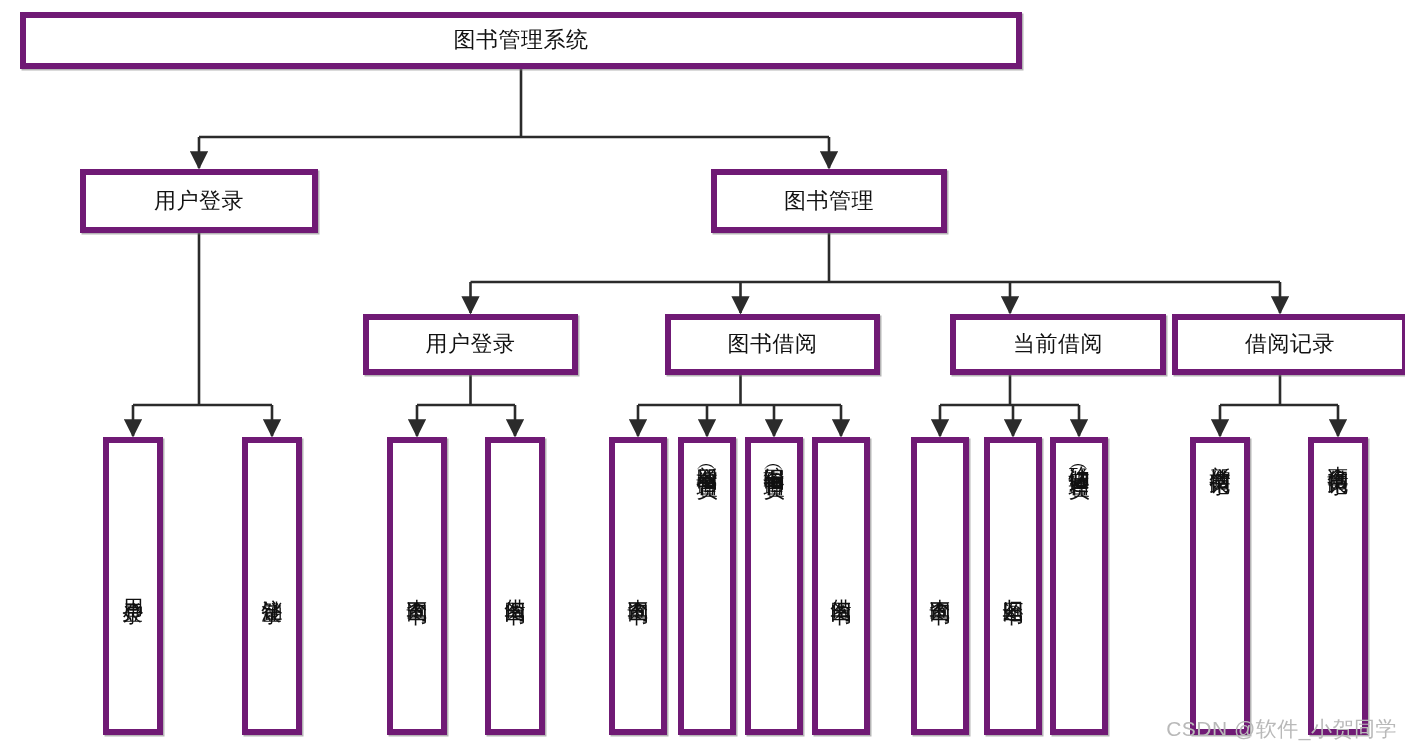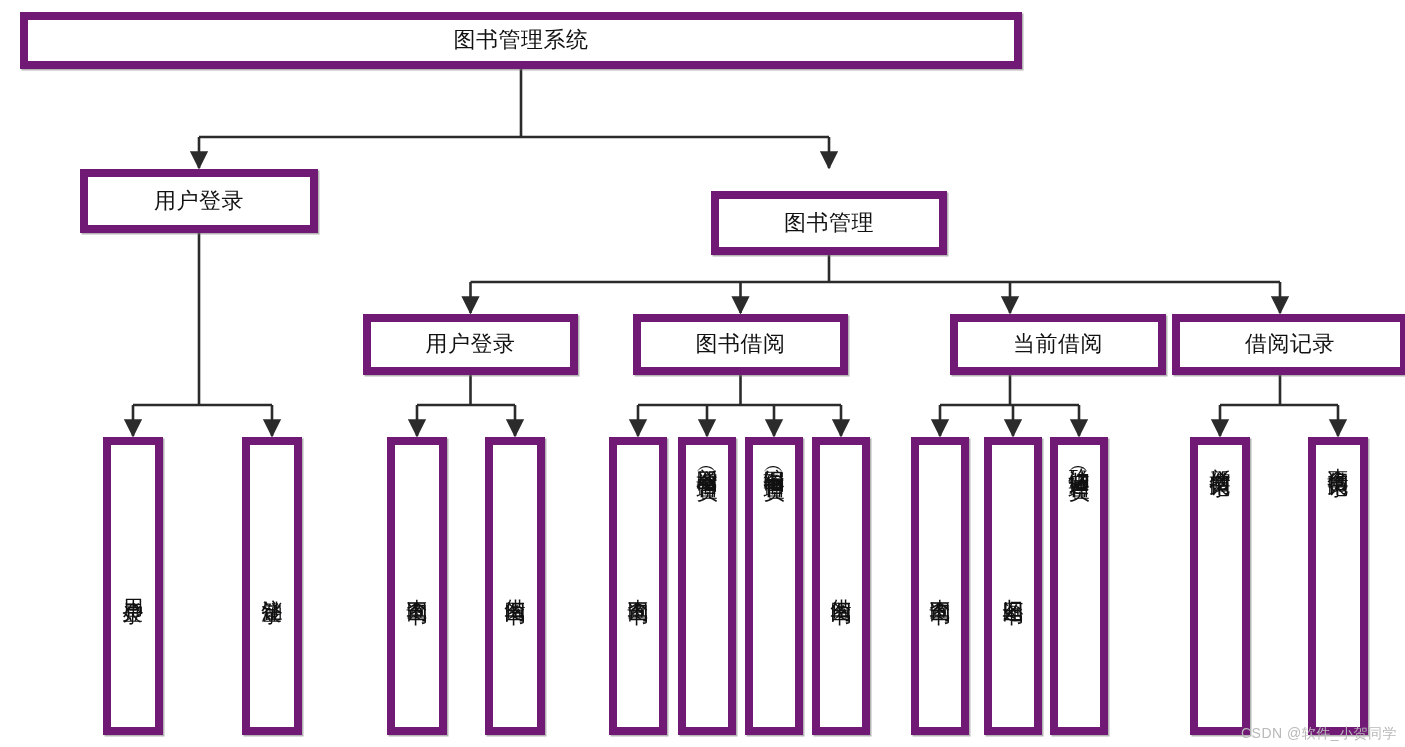--- a/index.html
+++ b/index.html
@@ -22,21 +22,21 @@
     left: 0;
     top: 0;
     width: 1405px;
     height: 747px;
     pointer-events: none;
   }
   .node {
     position: absolute;
     box-sizing: border-box;
     background: #ffffff;
-    border: 8px solid #701a75;
+    border: 6px solid #701a75;
     box-shadow: 1.5px 1.5px 0 rgba(120,120,120,0.55);
     display: flex;
     align-items: center;
     justify-content: center;
     color: #111111;
     z-index: 3;
   }
   .node .label {
     display: block;
     text-align: center;
@@ -66,21 +66,21 @@
     white-space: nowrap;
   }
   .node.v.centered {
     align-items: center;
     padding-top: 0;
   }
   #watermark {
     position: absolute;
     right: 8px;
     bottom: 4px;
-    font-size: 14px;
+    font-size: 21px;
     color: #b9b9b9;
     letter-spacing: 0.5px;
     z-index: 9;
     white-space: nowrap;
     user-select: none;
   }
 </style>
 </head>
 <body>
 
@@ -129,28 +129,28 @@
       </g>
   </svg>
 
   <div class="node root h" style="left: 20px; top: 12px; width: 1002px; height: 57px;">
     <span class="label">图书管理系统</span>
   </div>
 
   <div class="node h" style="left: 80px; top: 169px; width: 238px; height: 64px;">
     <span class="label">用户登录</span>
   </div>
-  <div class="node h" style="left: 711px; top: 169px; width: 236px; height: 64px; margin-top: 22px;">
+  <div class="node h" style="left: 711px; top: 169px; width: 236px; height: 64px;">
     <span class="label">图书管理</span>
   </div>
 
   <div class="node h" style="left: 363px; top: 314px; width: 215px; height: 61px;">
     <span class="label">用户登录</span>
   </div>
-  <div class="node h" style="left: 633px; top: 314px; width: 215px; height: 61px; justify-content: center;">
+  <div class="node h" style="left: 665px; top: 314px; width: 215px; height: 61px; justify-content: center;">
     <span class="label">图书借阅</span>
   </div>
   <div class="node h" style="left: 902px; top: 314px; width: 216px; height: 61px; margin-left: 48px;">
     <span class="label">当前借阅</span>
   </div>
   <div class="node h" style="left: 1172px; top: 314px; width: 236px; height: 61px;">
     <span class="label">借阅记录</span>
   </div>
 
   <div class="node v centered" style="left: 103px; top: 437px; width: 60px; height: 298px;">

